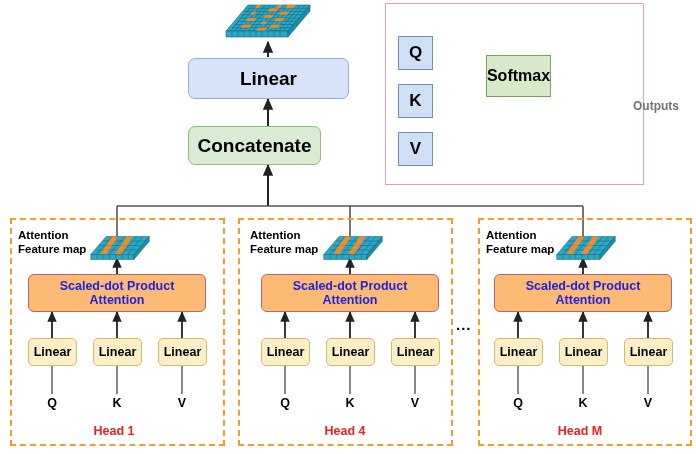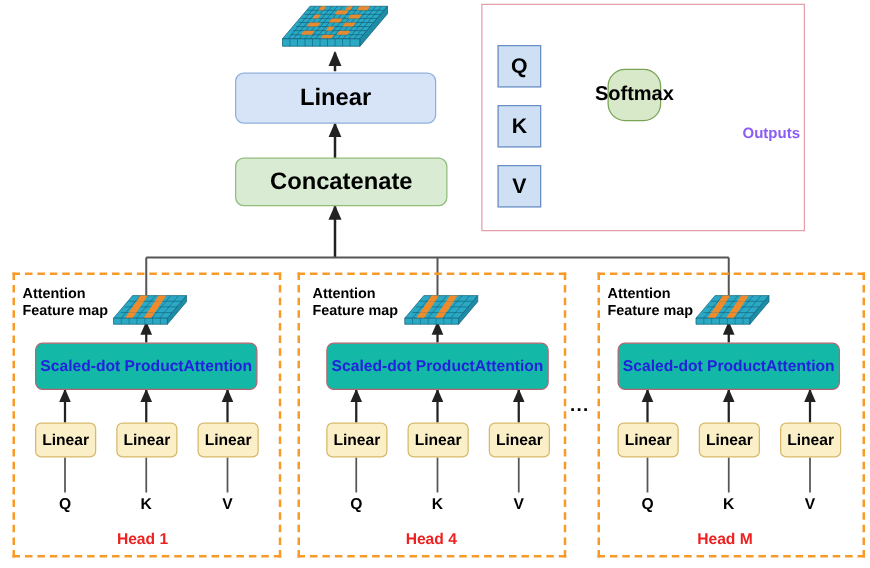--- a/index.html
+++ b/index.html
@@ -20,33 +20,33 @@
 
   
   .detail-panel{position:absolute;box-sizing:border-box;
        border:1.5px solid #e3a0ab;background:#ffffff;}
   .detail-title{position:absolute;font-size:13.5px;font-weight:bold;
        color:#2222dd;white-space:nowrap;}
   .qkv{background:#cfe0f5;border:1.5px solid #6a8fc4;
        font-size:17px;font-weight:bold;color:#000;}
   .softmax{background:#d7e9c8;border:1.5px solid #78a356;
        font-size:16px;font-weight:bold;color:#000;}
-  .outputs-lbl{position:absolute;font-size:12px;font-weight:bold;color:#8b5cf6;
-       white-space:nowrap;}
+  .outputs-lbl{position:absolute;font-size:12px;font-weight:bold;color:#737373;
+       white-space:nowrap;margin-left:39px;}
 
   
   .head-box{position:absolute;box-sizing:border-box;
        border:2px dashed #f79a28;background:transparent;}
   .head-label{position:absolute;font-size:12.5px;font-weight:bold;
        color:#ee2020;white-space:nowrap;text-align:center;}
   .afm-label{position:absolute;font-size:11.5px;font-weight:bold;color:#000;
        line-height:1.22;white-space:nowrap;}
-  .sdpa{background:#14b8a6;border:1.2px solid #b4656f;border-radius:6px;
+  .sdpa{background:#fdba74;border:1.2px solid #b4656f;border-radius:6px;
        font-size:12.5px;font-weight:bold;color:#2222dd;
-       flex-direction:row;}
+       flex-direction:column;}
   .lin-small{background:#fbefc8;border:1.2px solid #d6b96a;border-radius:5px;
        font-size:12.5px;font-weight:bold;color:#000;}
   .qkv-lbl{position:absolute;font-size:12.5px;font-weight:bold;color:#000;
        text-align:center;}
   .ellipsis{position:absolute;font-size:15px;font-weight:bold;color:#000;
        letter-spacing:1px;}
 
   svg.layer{position:absolute;left:0;top:0;width:696px;height:454px;
        overflow:visible;pointer-events:none;}
   .fmap{position:absolute;}
@@ -175,38 +175,38 @@
         <line x1="58" y1="29" x2="58" y2="35"></line>
       </g>
       <polygon points="66,29 88,3 88,9 66,35" fill="#1d8ca6" stroke="#11627a" stroke-width="0.6"></polygon>
     </g>
   </svg>
 
   <div class="box linear-main" style="left:188px;top:58px;width:161px;height:41px;">
     <span>Linear</span>
   </div>
 
-  <div class="box concat-main" style="left:188px;top:126px;width:170px;height:39px;align-items:center;">
+  <div class="box concat-main" style="left:188px;top:126px;width:133px;height:39px;align-items:center;">
     <span>Concatenate</span>
   </div>
 
   <div class="detail-panel" style="left:385px;top:3px;width:259px;height:182px;"></div>
 
 
   <div class="box qkv" style="left:398px;top:36px;width:35px;height:34px;">
     <span>Q</span>
   </div>
   <div class="box qkv" style="left:398px;top:84px;width:35px;height:34px;">
     <span>K</span>
   </div>
   <div class="box qkv" style="left:398px;top:132px;width:35px;height:34px;">
     <span>V</span>
   </div>
 
-  <div class="box softmax" style="left:486px;top:55px;width:43px;height:42px;border-radius:14px;">
+  <div class="box softmax" style="left:486px;top:55px;width:65px;height:42px;">
     <span>Softmax</span>
   </div>
 
   <div class="outputs-lbl" style="left:594px;top:99px;">Outputs</div>
 
   <div class="head-box" style="left:10px;top:218px;width:215px;height:228px;"></div>
   <div class="afm-label" style="left:18px;top:228px;">
     <span>Attention</span><br>
     <span>Feature map</span>
   </div>

